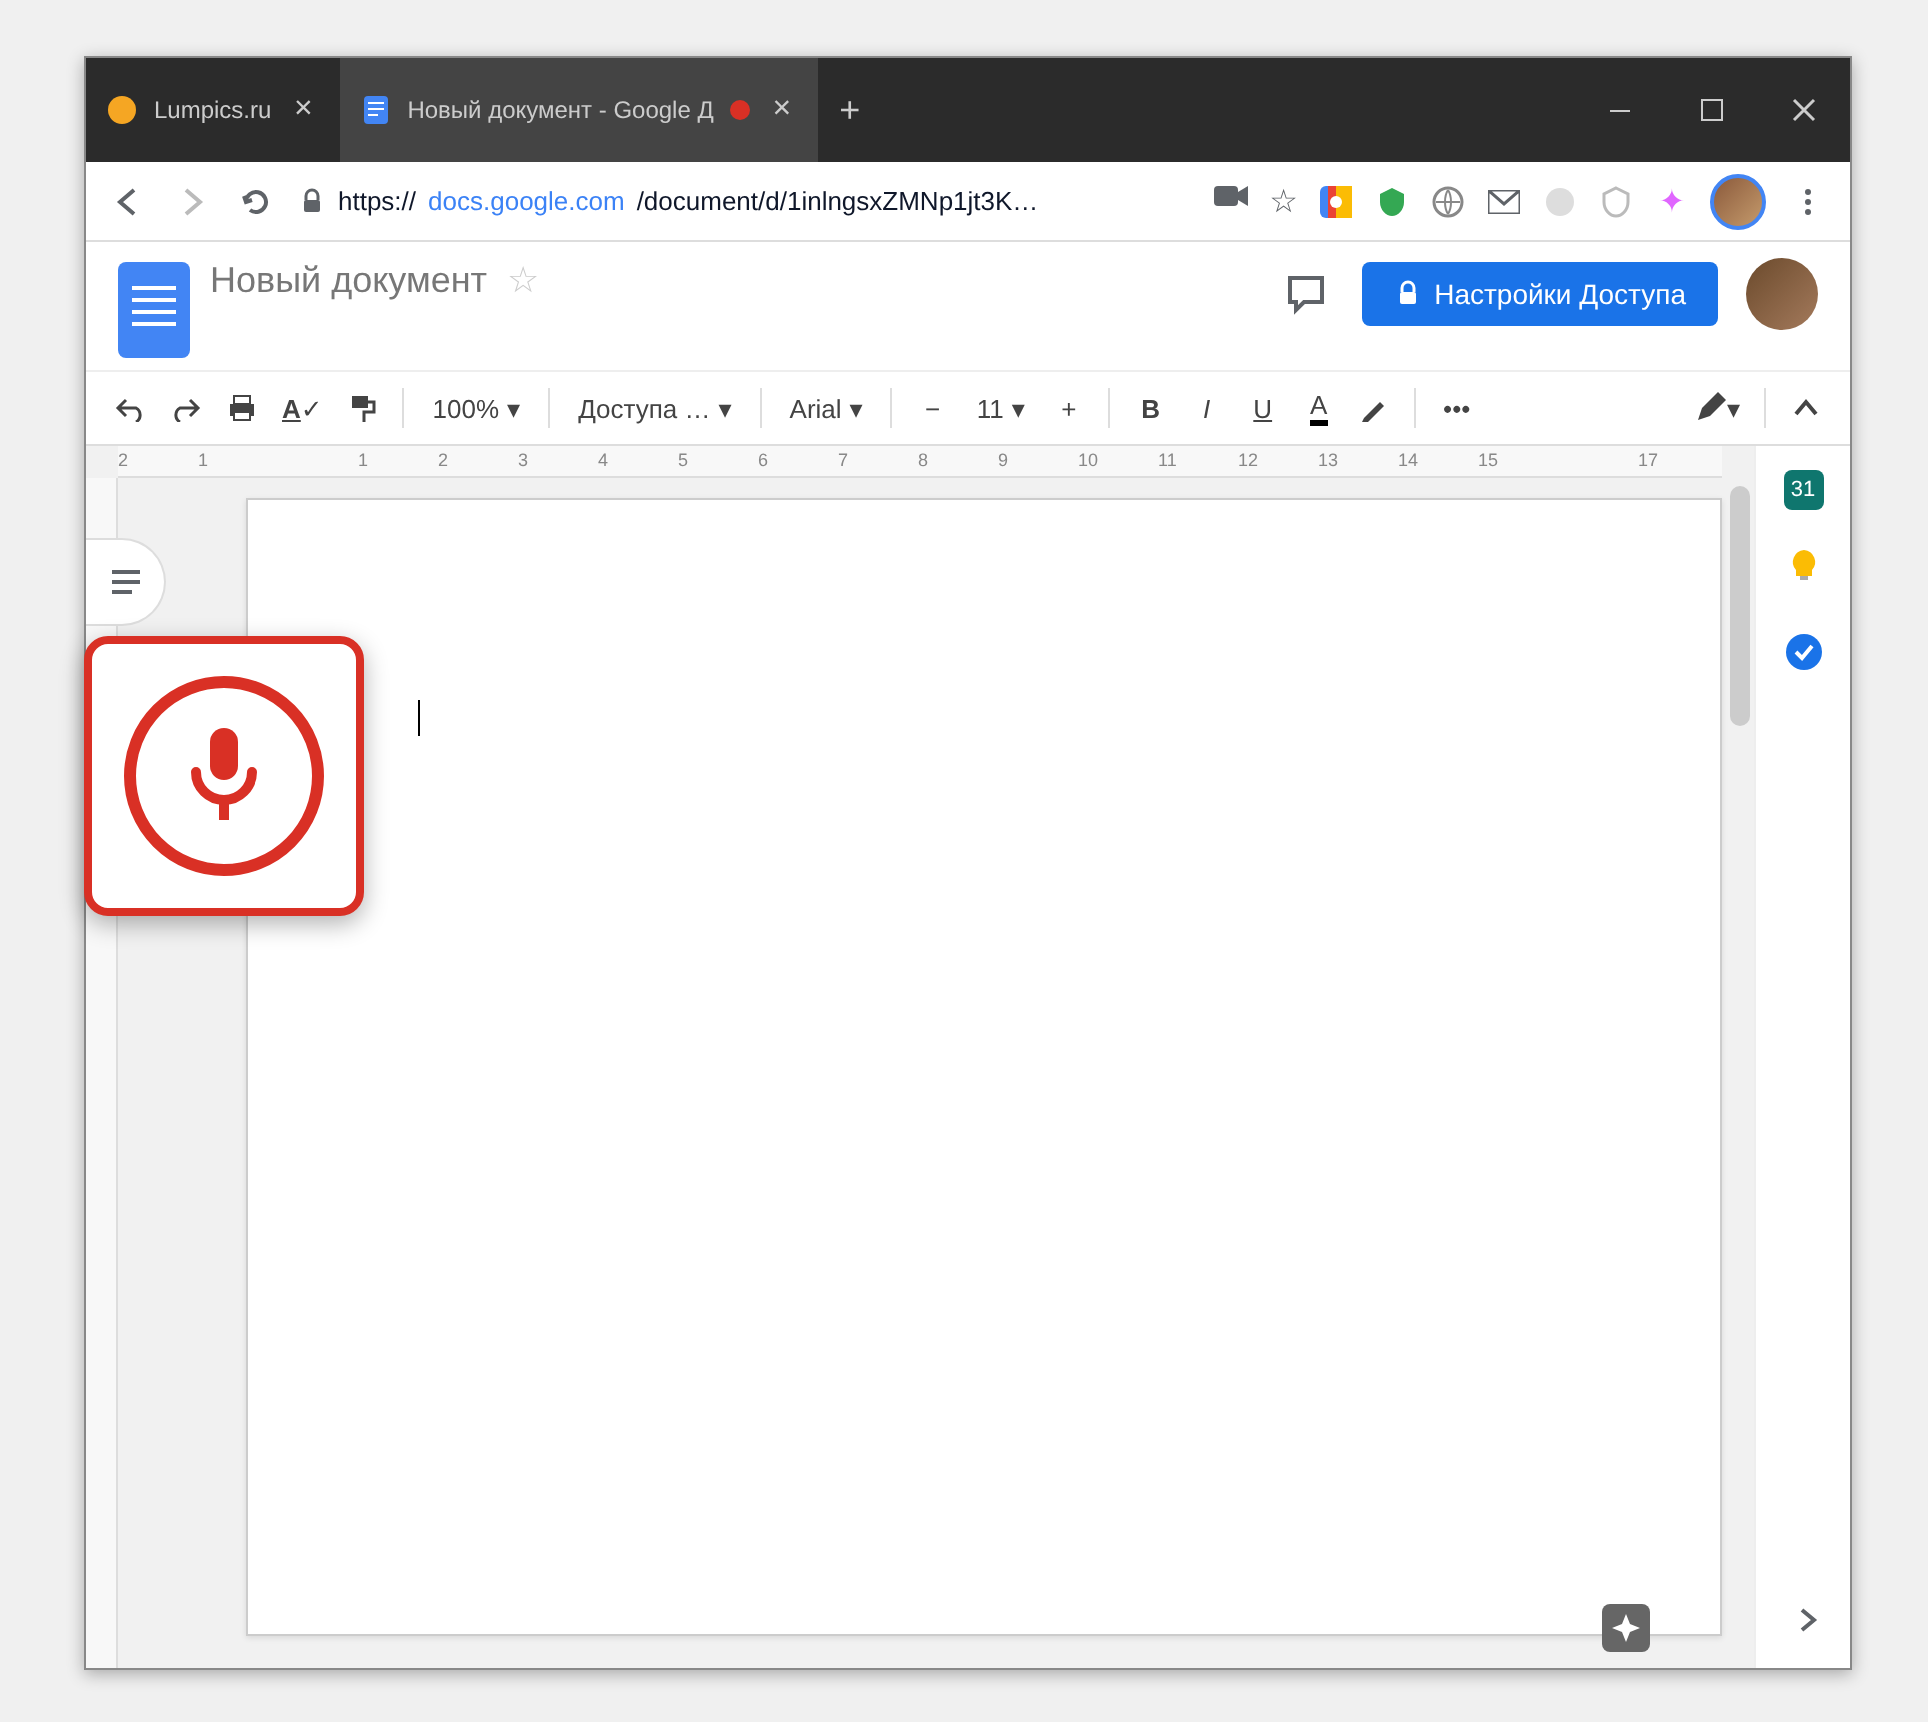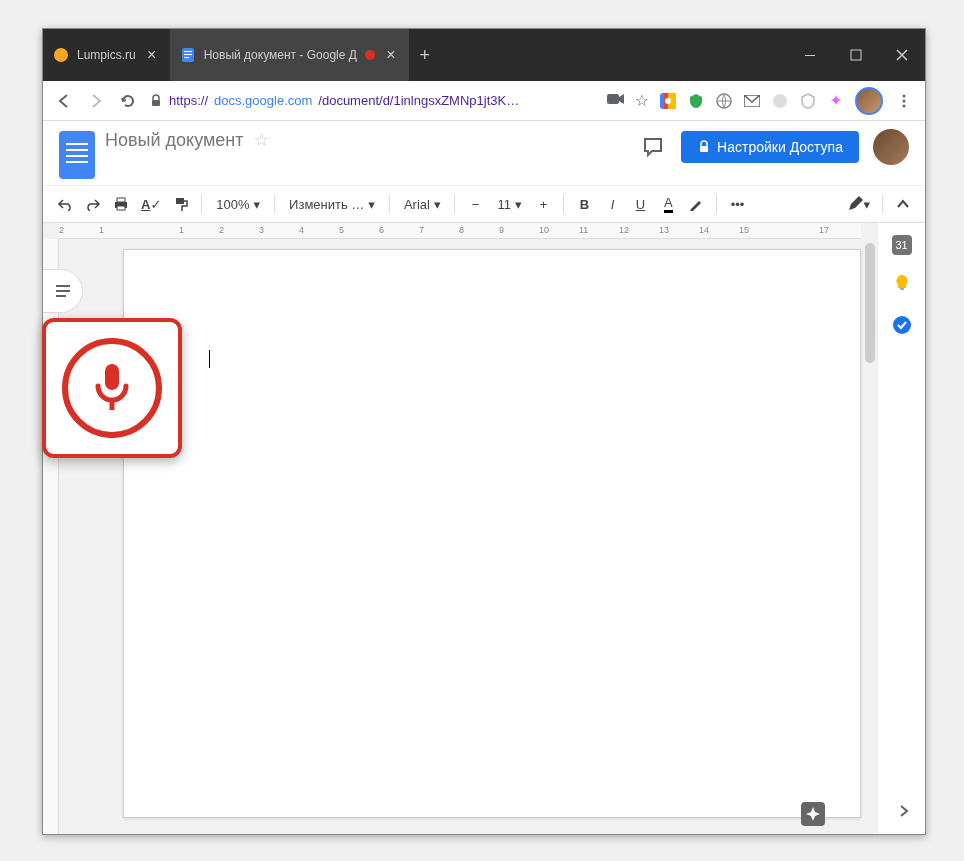--- a/index.html
+++ b/index.html
@@ -11,21 +11,21 @@
 .tab.active { background: #444; }
 .tab .favicon { width: 16px; height: 16px; display: flex; align-items: center; justify-content: center; }
 .tab .close { width: 16px; height: 16px; display: flex; align-items: center; justify-content: center; font-size: 16px; color: #ccc; }
 .tab .rec { width: 10px; height: 10px; background: #d93025; border-radius: 50%; }
 .newtab { width: 32px; display: flex; align-items: center; justify-content: center; font-size: 18px; color: #ccc; }
 .winctl { margin-left: auto; display: flex; }
 .winctl div { width: 46px; display: flex; align-items: center; justify-content: center; color: #ccc; }
 .addrbar { height: 40px; background: #fff; border-bottom: 1px solid #ddd; display: flex; align-items: center; padding: 0 10px; gap: 10px; }
 .navbtn { width: 22px; height: 22px; display: flex; align-items: center; justify-content: center; color: #5f6368; cursor: pointer; }
 .url { flex: 1; display: flex; align-items: center; gap: 6px; font-size: 13px; color: #202124; overflow: hidden; white-space: nowrap; }
-.url .proto { color: #4c1d95; }
+.url .proto { color: #0f172a; }
 .url .dom { color: #3b82f6; }
 .exticons { display: flex; gap: 10px; align-items: center; }
 .exticons span { width: 18px; height: 18px; display: flex; align-items: center; justify-content: center; }
 .avatar { width: 28px; height: 28px; border-radius: 50%; background: linear-gradient(135deg,#8b5a3c,#c49a6c); border: 2px solid #4285f4; }
 .docs-header { background: #fff; padding: 8px 16px 0; display: flex; align-items: flex-start; gap: 10px; }
 .docs-logo { width: 36px; height: 48px; background: #4285f4; border-radius: 4px; position: relative; margin-top: 2px; }
 .docs-logo::after { content:""; position:absolute; left:7px; right:7px; top:12px; bottom:12px; background: repeating-linear-gradient(#fff 0 2px, transparent 2px 6px); }
 .docs-title-area { flex: 1; }
 .docs-title-row { display: flex; align-items: center; gap: 10px; }
 .docs-title { font-size: 18px; color: #777; }
@@ -234,21 +234,21 @@
           <path d="M11 5 H14 V10 H9 V15" fill="none" stroke="#444" stroke-width="1.5"></path>
         </svg>
       </div>
     <div class="tsep"></div>
     <div class="tsel">
         <span>100%</span> 
         <span>▾</span>
       </div>
     <div class="tsep"></div>
     <div class="tsel">
-        <span>Изменить …</span> 
+        <span>Доступа …</span> 
         <span>▾</span>
       </div>
     <div class="tsep"></div>
     <div class="tsel">
         <span>Arial</span> 
         <span>▾</span>
       </div>
     <div class="tsep"></div>
     <div class="tbtn">−</div>
     <div class="tsel">
@@ -321,21 +321,21 @@
         <div class="cursor"></div>
       </div>
       <div class="scroll-thumb"></div>
       <div class="expand-panel">
           <svg width="14" height="14">
             <path d="M7 0 L9 5 L14 7 L9 9 L7 14 L5 9 L0 7 L5 5 Z" fill="#fff"></path>
           </svg>
         </div>
     </div>
     <div class="sidepanel">
-      <div class="badge" style="background:#737373;">
+      <div class="badge" style="background:#0f766e;">
           <span>31</span>
         </div>
       <div><svg width="20" height="20">
             <path d="M10 2 A6 6 0 0 1 14 12 V15 H6 V12 A6 6 0 0 1 10 2 Z" fill="#fbbc04"></path>
             <rect x="8" y="15" width="4" height="2" fill="#aaa"></rect>
           </svg></div>
       <div><svg width="20" height="20">
             <circle cx="10" cy="10" r="9" fill="#1a73e8"></circle>
             <path d="M6 10 L9 13 L14 7" fill="none" stroke="#fff" stroke-width="2"></path>
           </svg></div>

